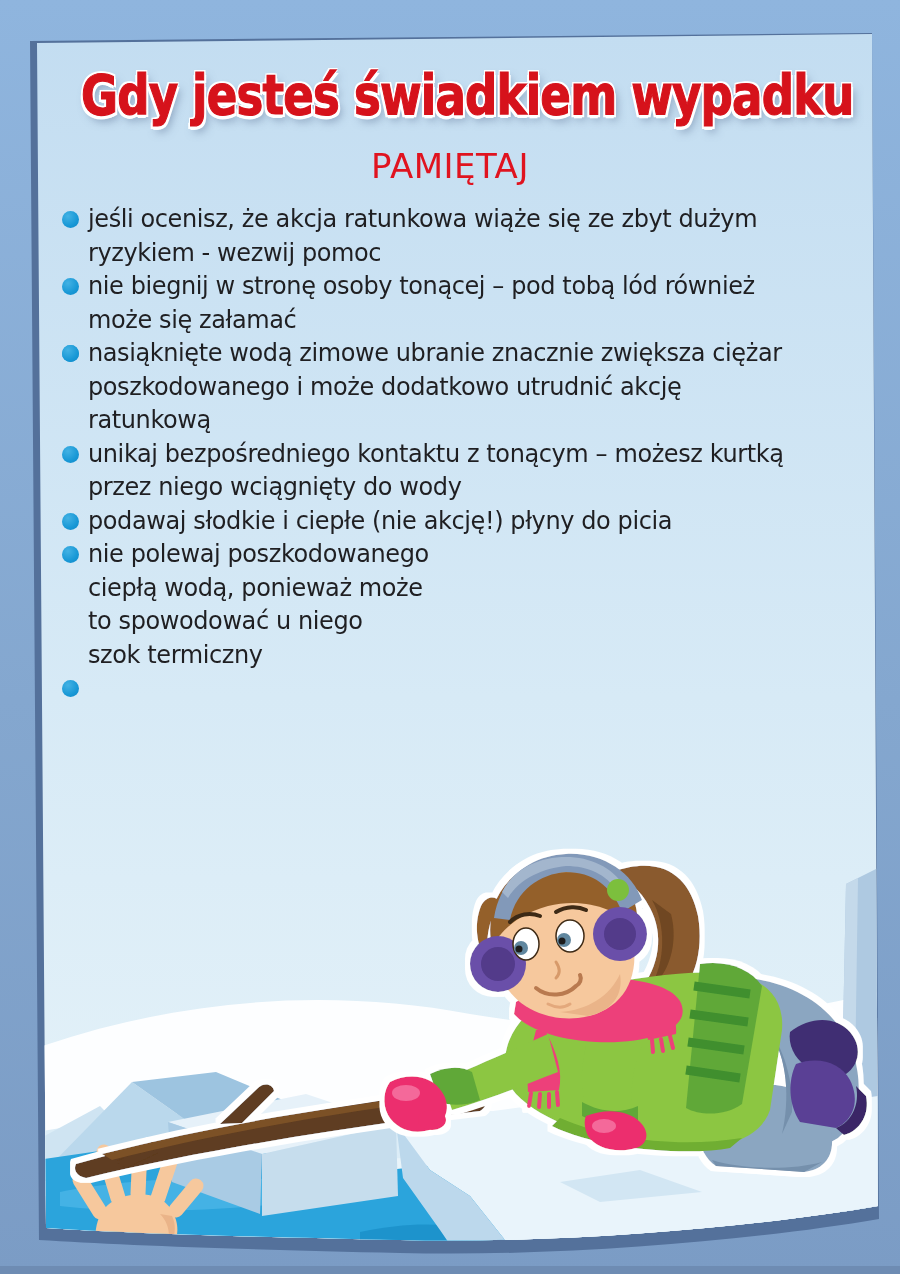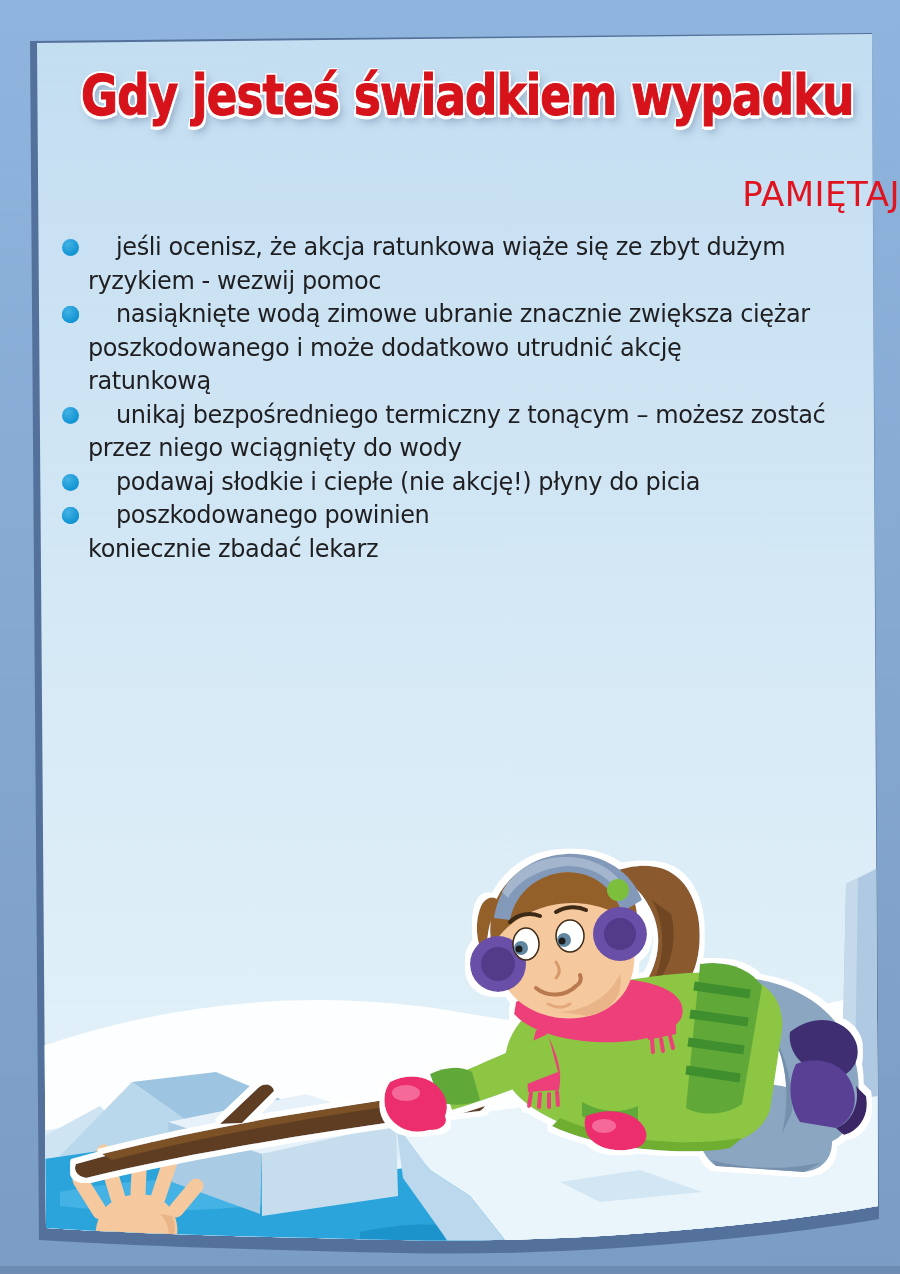--- a/index.html
+++ b/index.html
@@ -14,30 +14,30 @@
     margin:0;width:100%;text-align:center;white-space:nowrap;
     font-size:55px;font-weight:bold;letter-spacing:-1px;line-height:70px;
     color:#d6121b;-webkit-text-stroke:1.2px #d6121b;
     transform:scaleX(.82);transform-origin:450px 50%;
     text-shadow:
       -2px 0 0 #fff,2px 0 0 #fff,0 -2px 0 #fff,0 2px 0 #fff,
       -2px -2px 0 #fff,2px -2px 0 #fff,-3px 3px 0 #fff,3px 3px 0 #fff,
       0 4px 0 #fdfeff,4px 6px 9px rgba(90,112,145,.55);
   }
   .subtitle{
-    margin:42px 0 0 0;width:100%;text-align:right;
+    margin:14px 0 0 0;width:100%;text-align:center;
     font-size:34px;font-weight:normal;letter-spacing:.5px;line-height:44px;
     color:#e0131f;
   }
   .tips{list-style:none;margin:15px 30px 0 62px;padding:0;}
   .tip{
     position:relative;padding-left:26px;margin:0;
     font-size:24px;line-height:33.5px;letter-spacing:-.4px;color:#1f1f22;
   }
-  .tip-text{white-space:pre-line;margin-left:28px;}
+  .tip-text{white-space:pre-line;}
   .dot{
     position:absolute;left:0;top:8px;width:17px;height:17px;border-radius:50%;
     background:radial-gradient(circle at 35% 30%,#43b2e4 0%,#1898d6 60%,#0f87c6 100%);
   }
 </style>
 </head>
 <body>
 
 <svg class="scene" viewBox="0 0 900 1274" xmlns="http://www.w3.org/2000/svg">
   <defs>
@@ -205,25 +205,28 @@
     </g>
   </g>
 </svg>
 
 <main class="content">
   <h1 class="title">Gdy jesteś świadkiem wypadku</h1>
   <h2 class="subtitle">PAMIĘTAJ</h2>
   <ul class="tips">
     <li class="tip"><span class="dot"></span><span class="tip-text">jeśli ocenisz, że akcja ratunkowa wiąże się ze zbyt dużym
 ryzykiem - wezwij pomoc</span></li>
-    <li class="tip"><span class="dot"></span></li>
+    <li class="tip"><span class="dot"></span><span class="tip-text">nie biegnij w stronę osoby tonącej – pod tobą lód również
+może się załamać</span></li>
     <li class="tip"><span class="dot"></span></li>
     <li class="tip"><span class="dot"></span><span class="tip-text">nasiąknięte wodą zimowe ubranie znacznie zwiększa ciężar
 poszkodowanego i może dodatkowo utrudnić akcję
 ratunkową</span></li>
-    <li class="tip"><span class="dot"></span><span class="tip-text">unikaj bezpośredniego termiczny z tonącym – możesz zostać
+    <li class="tip"><span class="dot"></span><span class="tip-text">unikaj bezpośredniego kontaktu z tonącym – możesz kurtką
 przez niego wciągnięty do wody</span></li>
     <li class="tip"><span class="dot"></span><span class="tip-text">podawaj słodkie i ciepłe (nie akcję!) płyny do picia</span></li>
+    <li class="tip"><span class="dot"></span><span class="tip-text">nie polewaj poszkodowanego
+ciepłą wodą, ponieważ może
+to spowodować u niego
+szok termiczny</span></li>
     <li class="tip"><span class="dot"></span></li>
-    <li class="tip"><span class="dot"></span><span class="tip-text">poszkodowanego powinien
-koniecznie zbadać lekarz</span></li>
   </ul>
 </main>
 
 </body></html>

